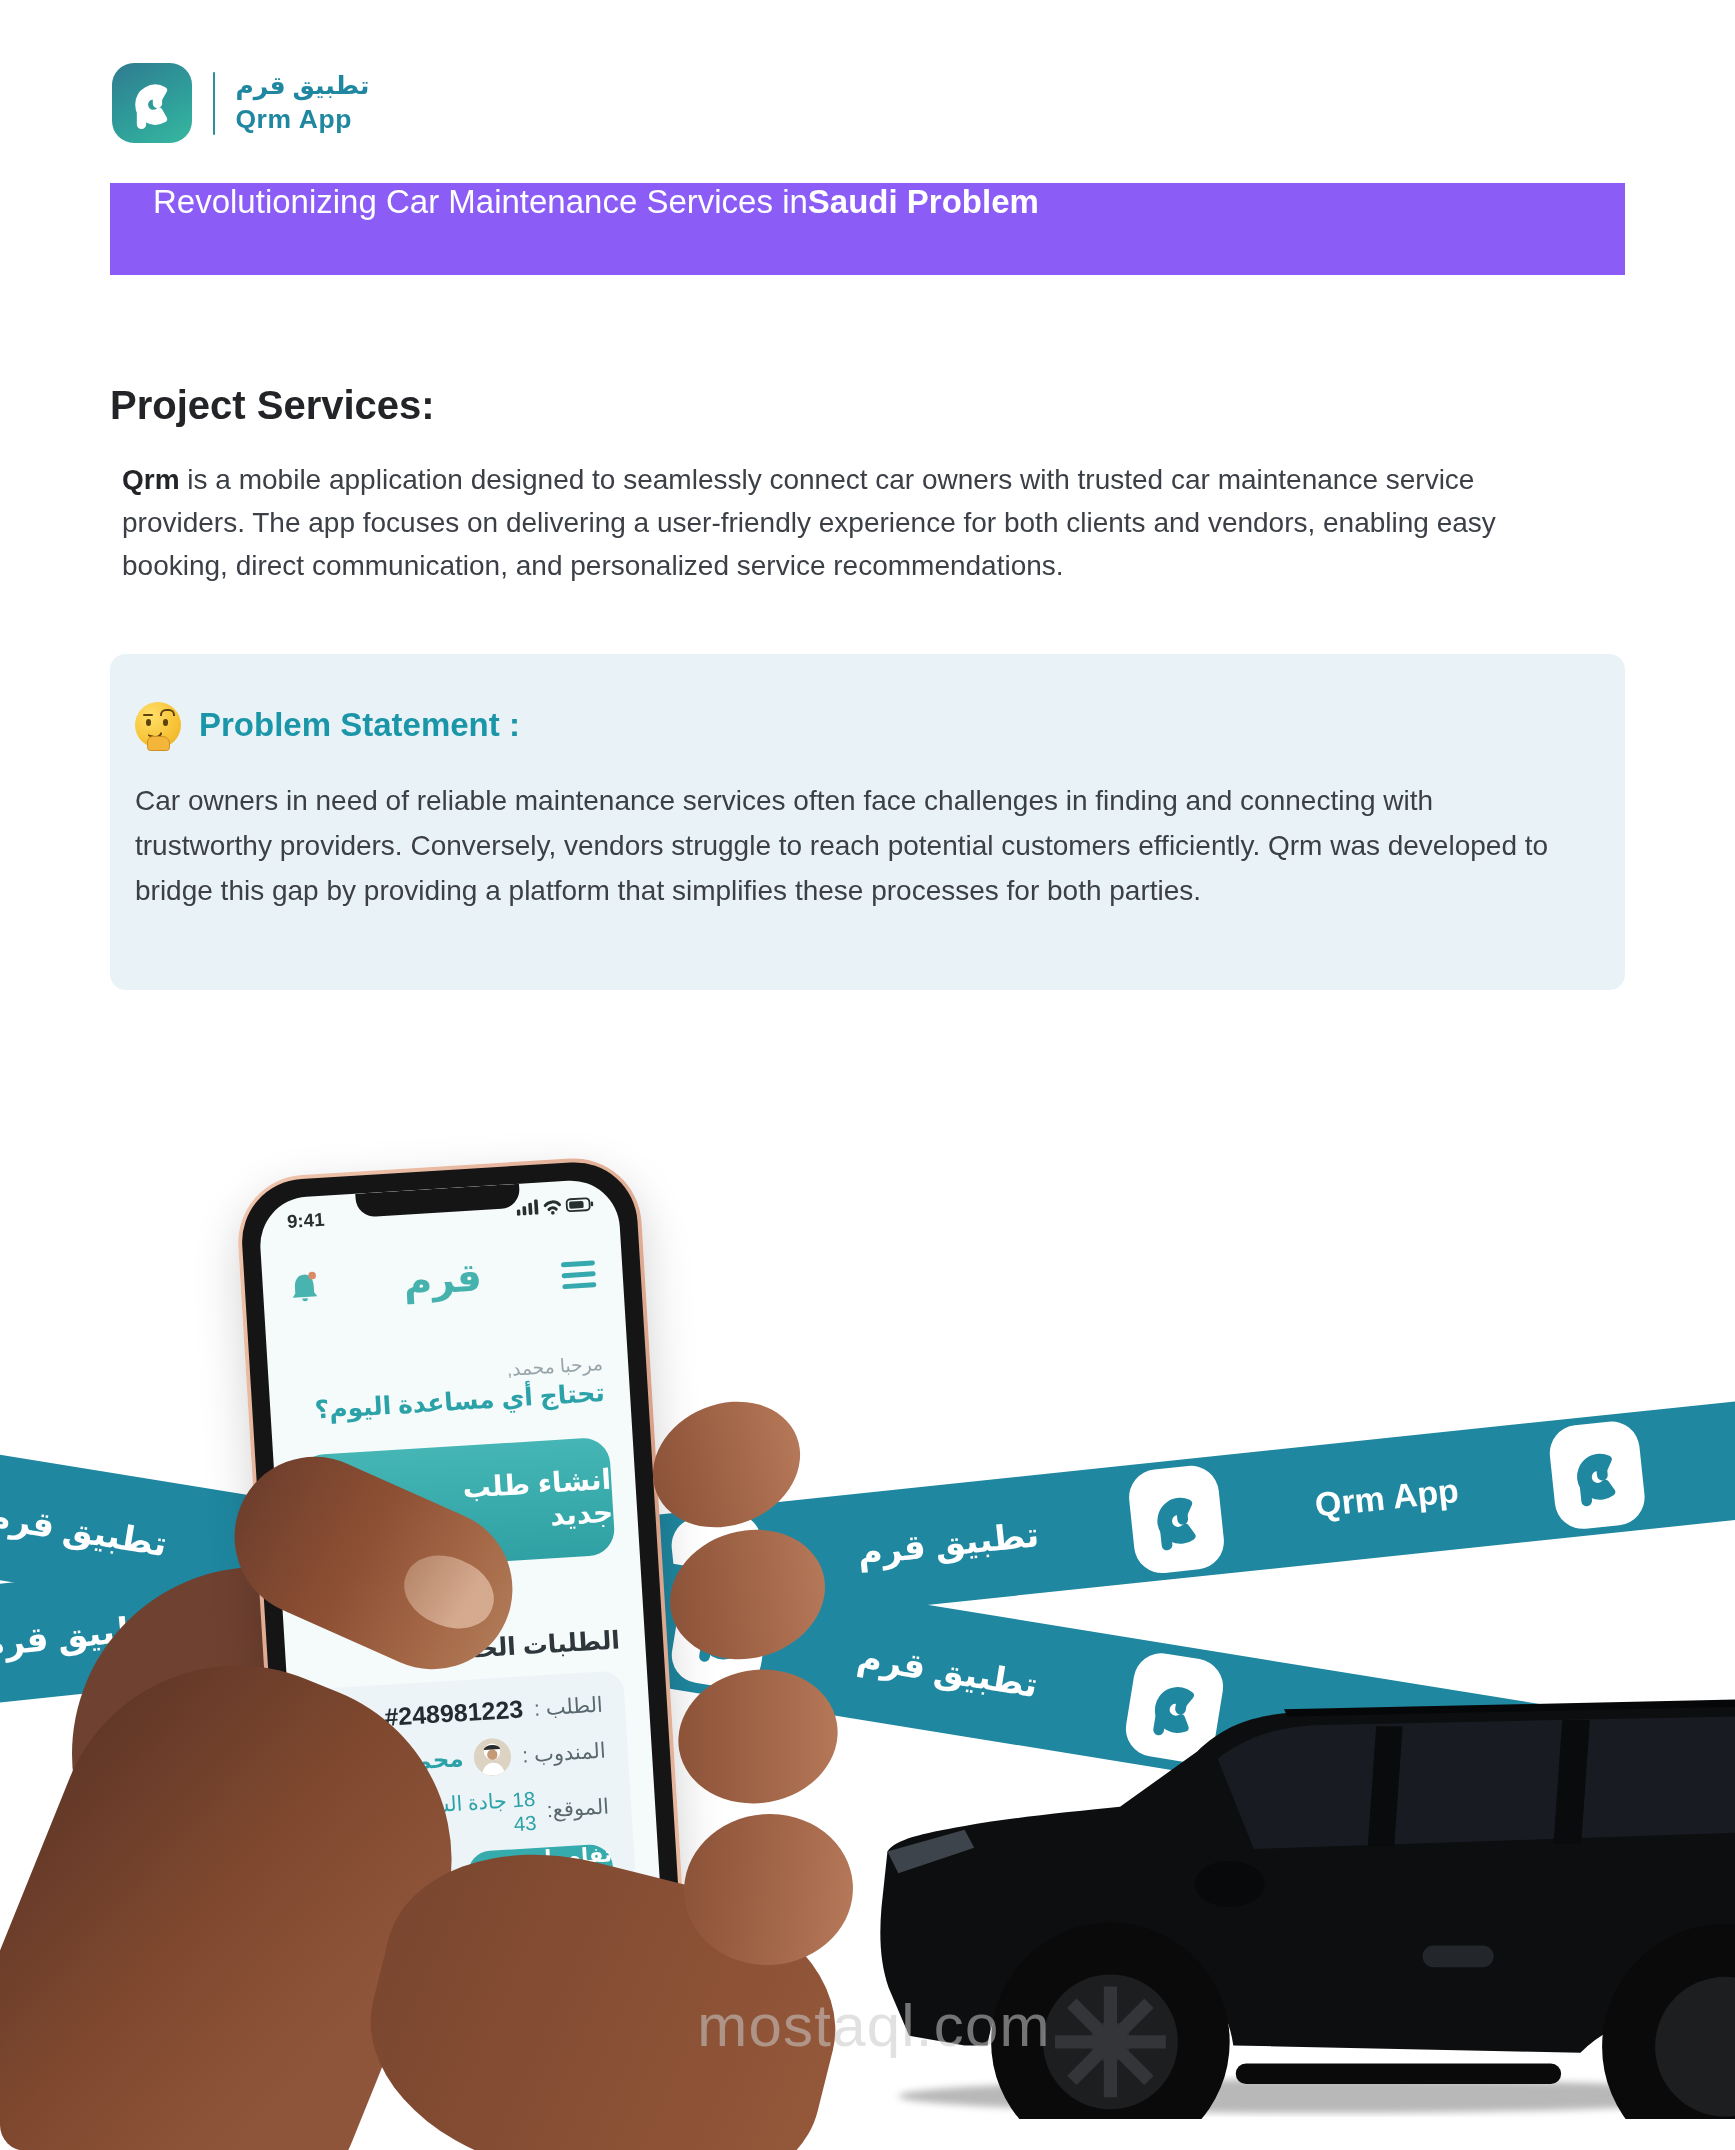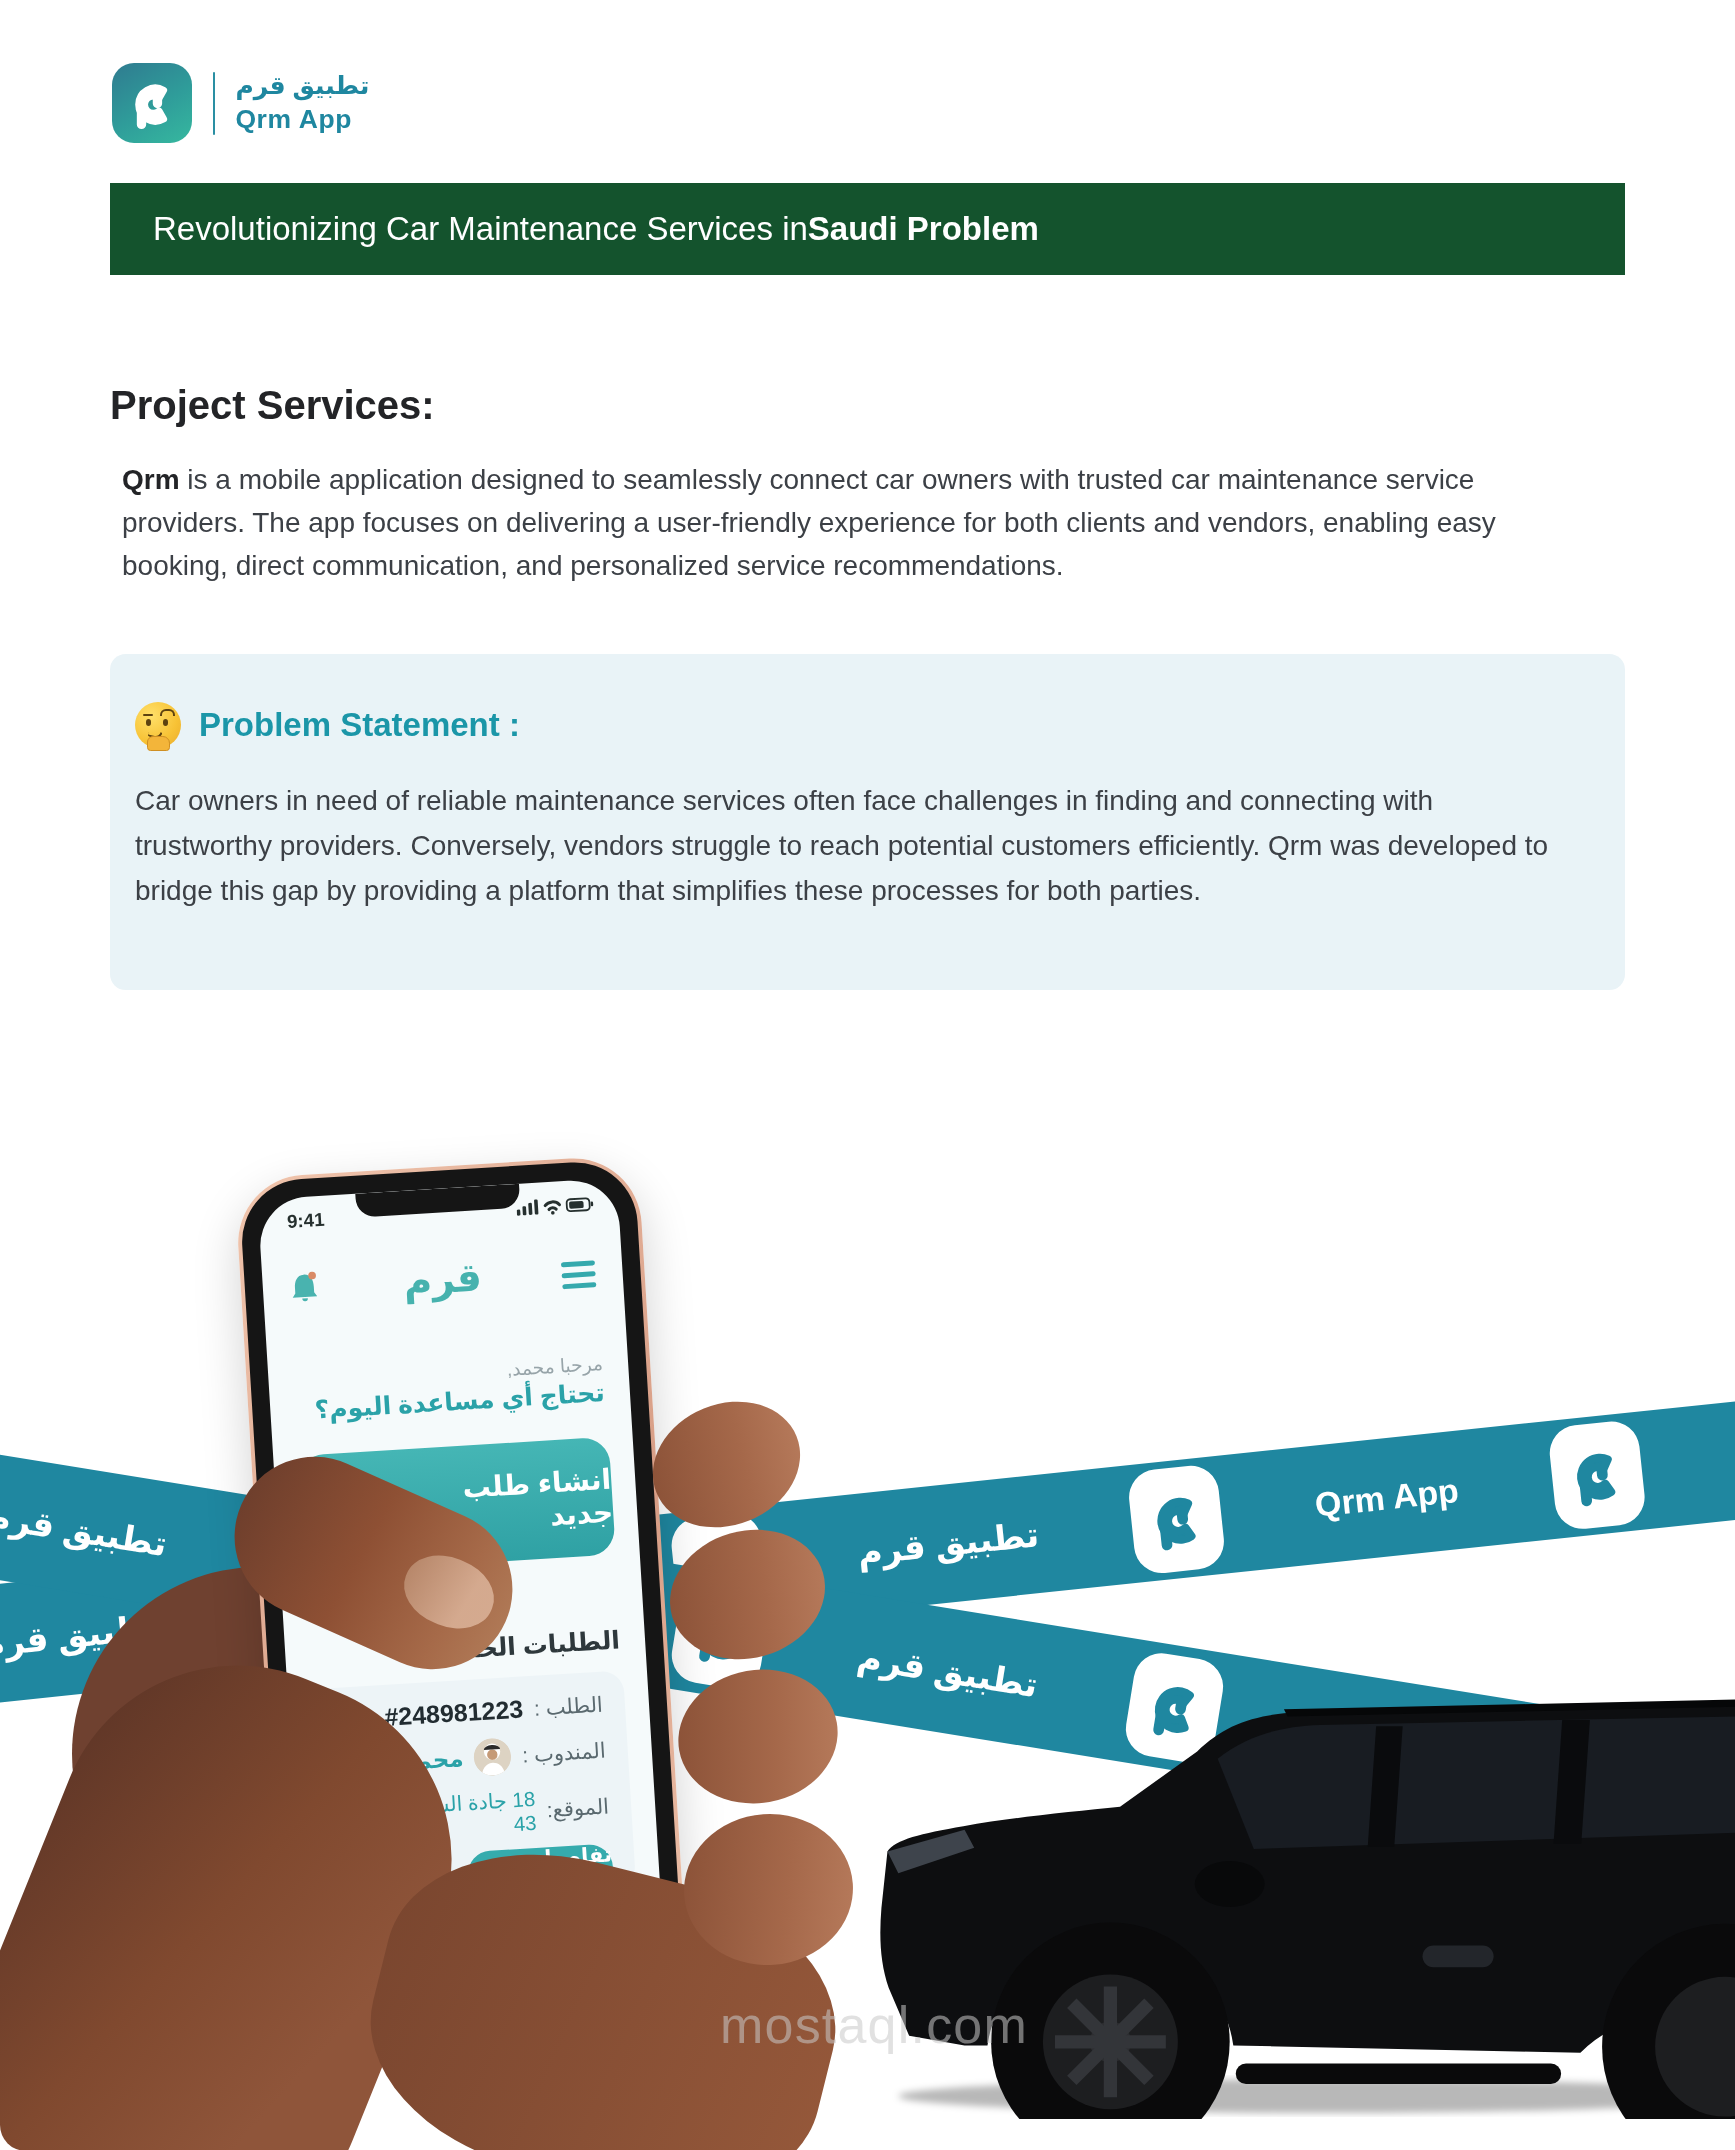--- a/index.html
+++ b/index.html
@@ -10,22 +10,22 @@
   .brand{position:absolute;left:112px;top:63px;display:flex;align-items:center;gap:20.5px;}
   .brand-tile{width:80px;height:80px;border-radius:22px;background:linear-gradient(150deg,#2f7b90 0%,#2f9d9a 55%,#36b89f 100%);
               display:flex;align-items:center;justify-content:center;}
   .brand-tile svg{width:55px;height:55px;color:#ffffff;}
   .brand-divider{width:2.4px;height:63px;background:#2a8fa3;border-radius:1.2px;}
   .brand-text{display:flex;flex-direction:column;gap:3.6px;}
   .brand-ar{font-size:25px;font-weight:bold;color:#1f87a0;direction:rtl;}
   .brand-en{font-size:26.5px;font-weight:bold;color:#1f87a0;letter-spacing:0.6px;}
 
   
-  .banner{position:absolute;left:110px;top:183px;width:1515px;height:92px;background:#14532d;
-          display:flex;align-items:center;padding-left:43px;box-sizing:border-box;}
+  .banner{position:absolute;left:110px;top:183px;width:1515px;height:92px;background:#8b5cf6;
+          display:flex;align-items:flex-start;padding-left:43px;box-sizing:border-box;}
   .banner span{font-size:33px;color:#ffffff;}
   .banner .bold{font-weight:bold;}
 
   
   .ov-heading{position:absolute;left:110px;top:383px;font-size:40px;font-weight:bold;color:#232427;}
   .ov-body{position:absolute;left:110px;top:458px;width:1404px;font-size:28px;line-height:43px;color:#3c4046;margin-left:12px;}
   .ov-body .lead{font-weight:bold;color:#232427;}
 
   
   .problem{position:absolute;left:110px;top:654px;width:1515px;height:336px;background:#e9f3f7;border-radius:15.7px;}
@@ -55,21 +55,21 @@
   .ribbon .r-text.ar{direction:rtl;}
   .r-tile{width:90px;height:104px;border-radius:28px;background:#ffffff;display:flex;align-items:center;justify-content:center;}
   .r-tile svg{width:63px;height:63px;color:#1f87a0;}
 
   
   .car{position:absolute;left:862px;top:1649px;width:874px;height:470px;z-index:3;filter:blur(0.7px);}
 
   
   .watermark{position:absolute;left:687px;top:1998px;width:374px;text-align:center;z-index:6;}
   .wm-ar{font-size:90px;font-weight:bold;color:#c7c7c7;opacity:.6;direction:rtl;line-height:90px;}
-  .wm-en{font-size:52px;color:#c9c9c9;opacity:.55;letter-spacing:1.2px;line-height:55px;}
+  .wm-en{font-size:60px;color:#c9c9c9;opacity:.55;letter-spacing:1.2px;line-height:55px;}
 
   
   .skin{position:absolute;border-radius:50%;}
   .wrist{left:12px;top:1664px;width:398px;height:591px;border-radius:181px;
          background:linear-gradient(110deg,#5f3627 5%,#80492f 45%,#8f553a 75%);transform:rotate(22deg);z-index:5;}
   .palm-back{left:72px;top:1567px;width:374px;height:374px;background:#6f4130;z-index:3;}
   .palm-bottom{left:374px;top:1869px;width:458px;height:313px;background:linear-gradient(100deg,#7a462f,#95583a);
                transform:rotate(14deg);z-index:5;border-radius:40%;}
   .thumb{left:229px;top:1483px;width:289px;height:160px;border-radius:84px;
          background:linear-gradient(95deg,#6d3e2c 0%,#8e5034 45%,#a66a49 80%,#b07a57 100%);

